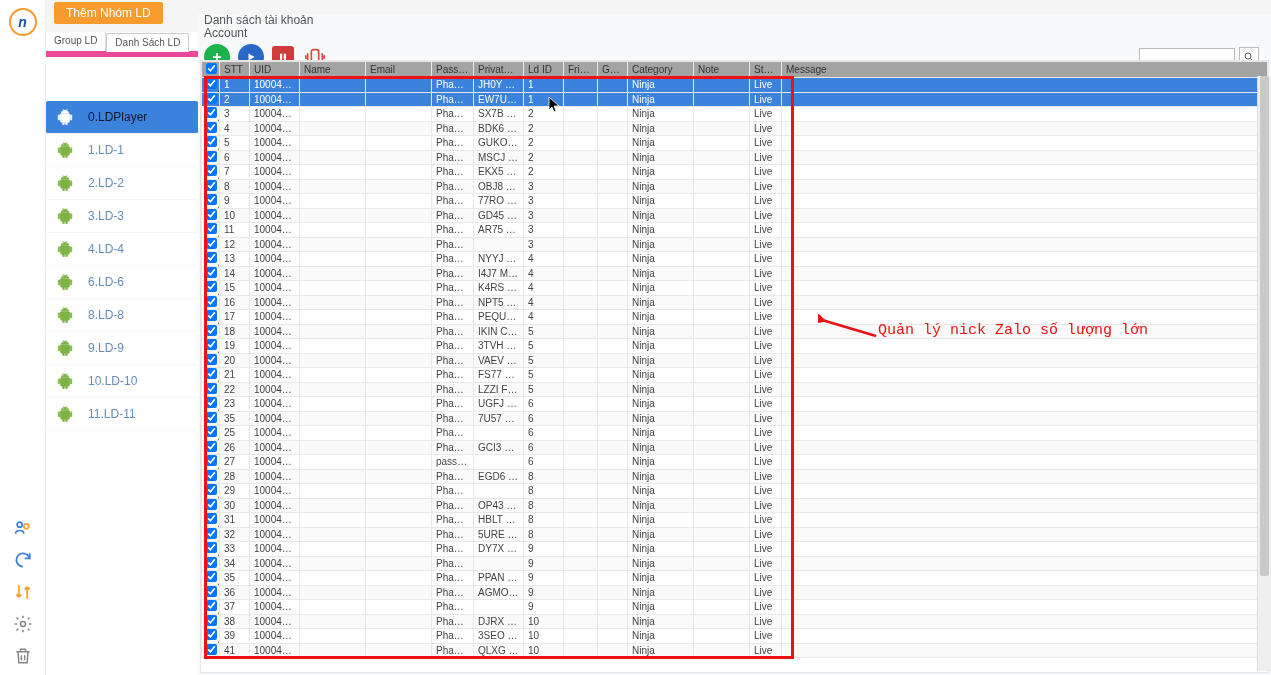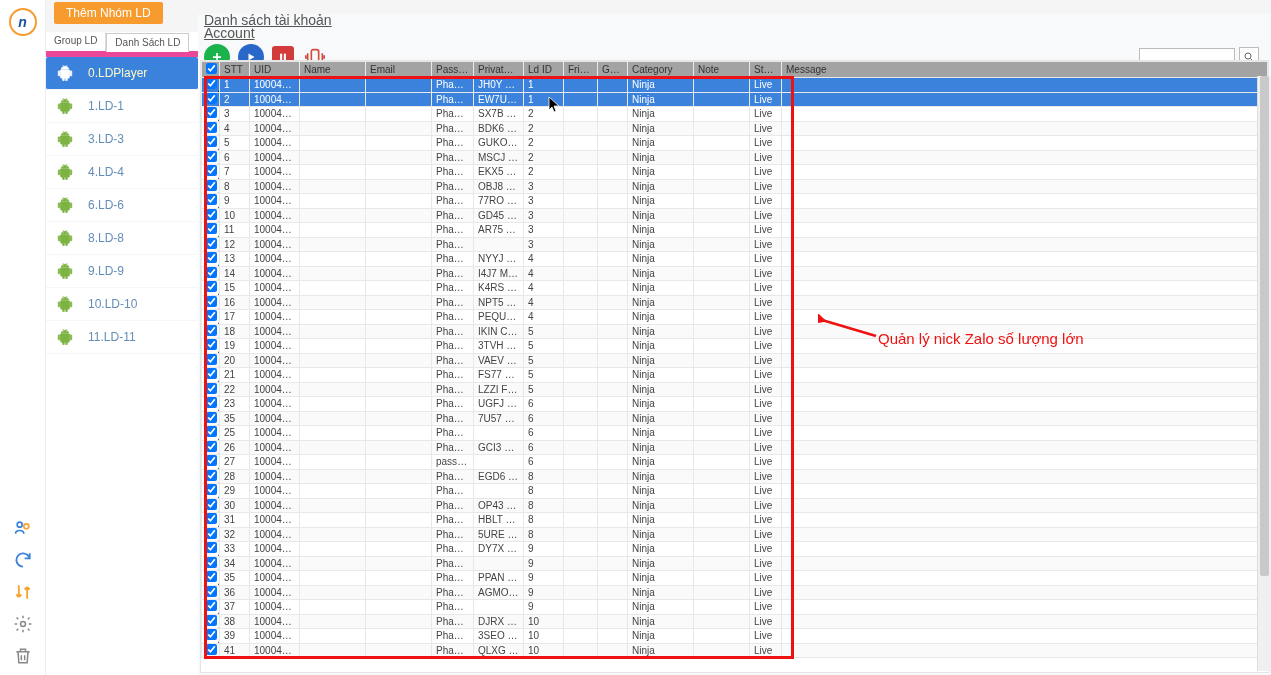--- a/index.html
+++ b/index.html
@@ -29,26 +29,26 @@
   
   .ld-panel { position:absolute; left:46px; top:32px; width:152px; bottom:0; background:#fff; }
   .ld-tabs { display:flex; border-bottom:6px solid #ec4899; font-size:10px; }
   .ld-tab { padding:3px 8px; color:#555; border-right:1px solid #ddd; }
   .ld-tab.active { background:#fff; border-top:1px solid #ccc; border-left:1px solid #ccc; border-right:1px solid #ccc; border-bottom:1px solid #fff; position:relative; top:1px;}
   .ld-list { overflow:auto; height:calc(100% - 20px); }
   .ld-item {
     display:flex; align-items:center; gap:14px; padding:8px 10px; color:#648DB8; font-size:12px;
     border-bottom:1px solid #f6f6f6; cursor:pointer; height:33px;
   }
-  .ld-item.sel { background:#3b82dd; color:#fef9c3; border-radius:2px; }
+  .ld-item.sel { background:#3b82dd; color:#0f172a; border-radius:2px;margin-top:44px; }
   .android-icon { width:18px; height:20px; }
   
   
   .main { position:absolute; left:198px; top:14px; right:0; bottom:0; background:#f8f9fb; }
-  .main-header { font-size:14px; color:#555; padding-left:6px; line-height:13px;text-decoration:underline;}
+  .main-header { font-size:12px; color:#555; padding-left:6px; line-height:13px;}
   .toolbar { display:flex; align-items:center; gap:8px; padding:4px 6px; }
   .round-btn { width:26px; height:26px; border-radius:50%; display:flex; align-items:center; justify-content:center; color:#fff; border:none; }
   .btn-add{background:#19b24b;} .btn-play{background:#2968c8;} .sq-btn{width:22px;height:22px;border-radius:3px;background:#d23b3b;display:flex;align-items:center;justify-content:center;color:#fff;border:none;}
   .shake-btn{width:26px;height:26px;display:flex;align-items:center;justify-content:center;color:#d24b3b;border:none;background:transparent;}
   .search-box { margin-left:auto; display:flex; gap:4px; align-items:center; padding-right:6px;}
   .search-box input { width:96px; height:18px; border:1px solid #bbb; font-size:11px; padding:0 3px;}
   .search-btn{width:20px;height:20px;border:1px solid #bbb;background:#fff;display:flex;align-items:center;justify-content:center;}
 
   
   .table-wrap{ position:absolute; left:2px; right:2px; top:46px; bottom:2px; overflow:auto; background:#fff; border:1px solid #e4e4e4; }
@@ -128,20 +128,28 @@
   </svg>
         <span>0.LDPlayer</span>
       </div>
       <div class="ld-item">
         <svg class="android-icon" viewBox="0 0 24 24" fill="#7cb342">
     <path d="M6 8h12v9a2 2 0 0 1-2 2h-1v3h-2v-3h-2v3H9v-3H8a2 2 0 0 1-2-2V8zM4 9a1 1 0 0 1 1 1v5a1 1 0 0 1-2 0v-5a1 1 0 0 1 1-1zm16 0a1 1 0 0 1 1 1v5a1 1 0 0 1-2 0v-5a1 1 0 0 1 1-1zM7 7c.3-2.3 2.4-4 5-4s4.7 1.7 5 4H7zm2.2-5.5l.9 1.6m4.7-1.6l-.9 1.6" stroke="#7cb342" stroke-width="1"></path>
     <circle cx="9.5" cy="5" r="0.6" fill="#fff"></circle>
           <circle cx="14.5" cy="5" r="0.6" fill="#fff"></circle>
   </svg>
         <span>1.LD-1</span>
+      </div>
+      <div class="ld-item">
+        <svg class="android-icon" viewBox="0 0 24 24" fill="#7cb342">
+    <path d="M6 8h12v9a2 2 0 0 1-2 2h-1v3h-2v-3h-2v3H9v-3H8a2 2 0 0 1-2-2V8zM4 9a1 1 0 0 1 1 1v5a1 1 0 0 1-2 0v-5a1 1 0 0 1 1-1zm16 0a1 1 0 0 1 1 1v5a1 1 0 0 1-2 0v-5a1 1 0 0 1 1-1zM7 7c.3-2.3 2.4-4 5-4s4.7 1.7 5 4H7zm2.2-5.5l.9 1.6m4.7-1.6l-.9 1.6" stroke="#7cb342" stroke-width="1"></path>
+    <circle cx="9.5" cy="5" r="0.6" fill="#fff"></circle>
+          <circle cx="14.5" cy="5" r="0.6" fill="#fff"></circle>
+  </svg>
+        <span>2.LD-2</span>
       </div>
       <div class="ld-item">
         <svg class="android-icon" viewBox="0 0 24 24" fill="#7cb342">
     <path d="M6 8h12v9a2 2 0 0 1-2 2h-1v3h-2v-3h-2v3H9v-3H8a2 2 0 0 1-2-2V8zM4 9a1 1 0 0 1 1 1v5a1 1 0 0 1-2 0v-5a1 1 0 0 1 1-1zm16 0a1 1 0 0 1 1 1v5a1 1 0 0 1-2 0v-5a1 1 0 0 1 1-1zM7 7c.3-2.3 2.4-4 5-4s4.7 1.7 5 4H7zm2.2-5.5l.9 1.6m4.7-1.6l-.9 1.6" stroke="#7cb342" stroke-width="1"></path>
     <circle cx="9.5" cy="5" r="0.6" fill="#fff"></circle>
           <circle cx="14.5" cy="5" r="0.6" fill="#fff"></circle>
   </svg>
         <span>3.LD-3</span>
       </div>
       <div class="ld-item">
@@ -921,18 +929,18 @@
 
   <div class="red-box" style="left:6px; top:62px; width:590px; height:583px;"></div>
   <svg class="anno-arrow" style="left:620px; top:300px; width:60px; height:30px;">
     <defs>
         <marker id="ah" markerWidth="8" markerHeight="8" refX="2" refY="4" orient="auto">
           <path d="M8 0 L0 4 L8 8 z" fill="#e11"></path>
         </marker>
       </defs>
     <line x1="58" y1="22" x2="4" y2="6" stroke="#e11" stroke-width="2.5" marker-end="url(#ah)"></line>
   </svg>
-  <div class="anno-text" style="left:680px; top:316px;">Quản lý nick Zalo số lượng lớn</div>
+  <div class="anno-text" style="left:680px; top:308px;font-family:Liberation Mono, monospace;">Quản lý nick Zalo số lượng lớn</div>
 </div>
 
 <svg class="cursor" style="left:548px; top:96px;" width="14" height="18" viewBox="0 0 14 18">
   <path d="M1 1 L1 14 L4 11 L6 16 L8 15 L6 10 L11 10 Z" fill="#000" stroke="#fff" stroke-width="0.8"></path>
 </svg>
 
 </body></html>

